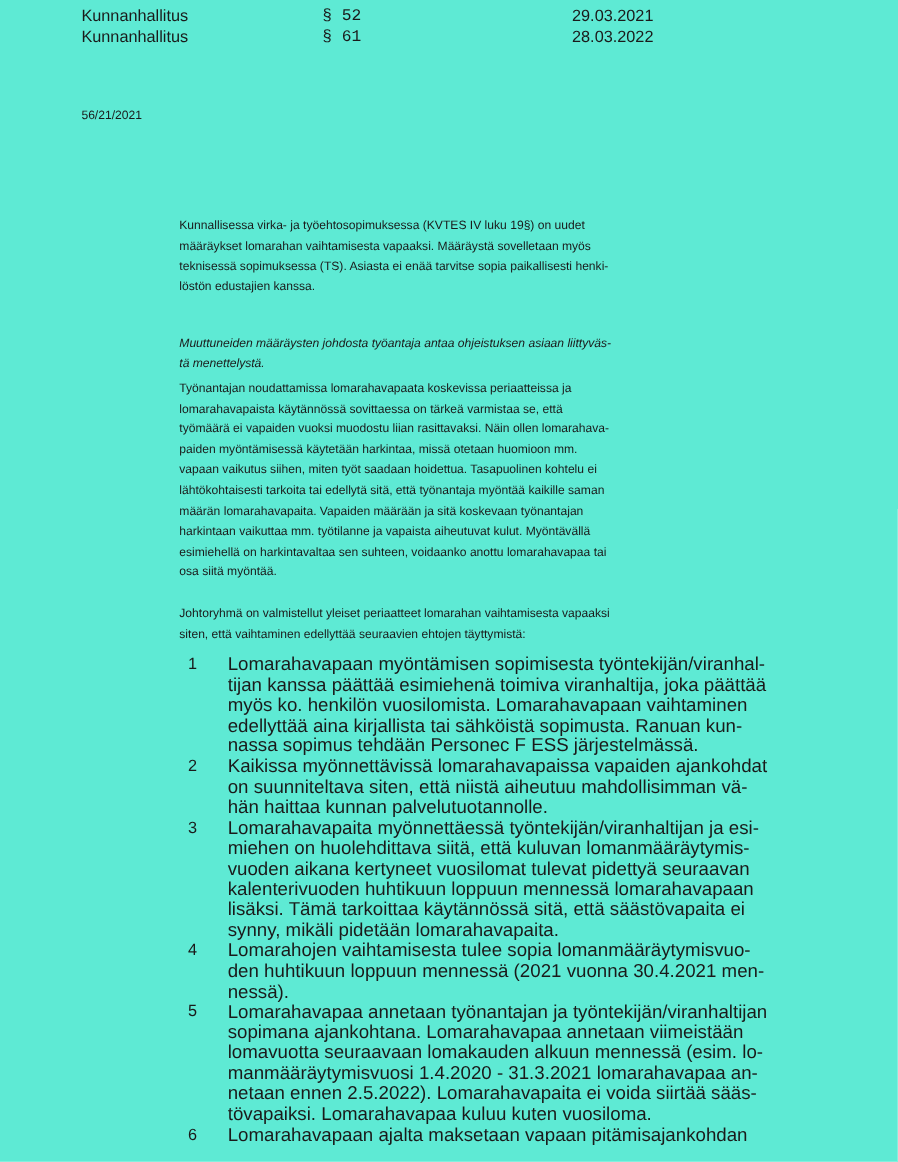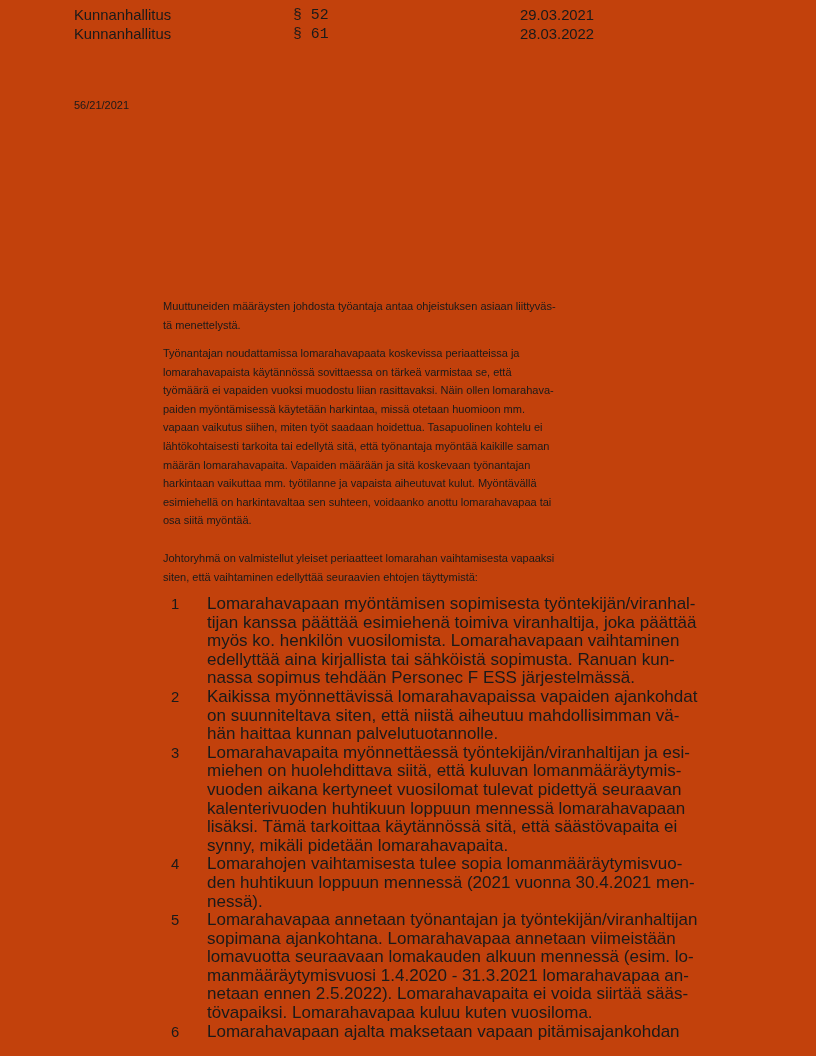--- a/index.html
+++ b/index.html
@@ -5,21 +5,21 @@
   html, body { margin: 0; padding: 0; }
   body {
     width: 816px; height: 1056px;
     background: #ffffff;
     font-family: "Liberation Sans", "DejaVu Sans", sans-serif;
     color: #1a1a1a;
   }
   .page {
     position: relative;
     width: 816px; height: 1056px;
-    background: #c2410c;
+    background: #5eead4;
     overflow: hidden;
   }
   .txt {
     position: absolute;
     font-size: 11px;
     line-height: 18.6px;
     white-space: pre-line;
   }
   
   .hdr-row { position: absolute; left: 74px; width: 620px; height: 19px; }
@@ -33,21 +33,21 @@
     position: absolute; left: 74px; top: 57px;
     margin: 0;
     font-size: 17.6px; font-weight: bold; line-height: 22px;
     white-space: nowrap;
   }
   .docnum  { left: 74px; top: 96px; }
   .section { left: 74px; top: 135px; }
   
   .para { left: 163px; width: 568px; }
   .p1 { top: 185px; }
-  .p2 { top: 286px; }
+  .p2 { top: 292px; font-style: italic; }
   .p3 { top: 333px; }
   .p4 { top: 538px; }
   
   .items {
     position: absolute; left: 171px; top: 595px; width: 540px;
   }
   .item { display: flex; align-items: flex-start; }
   .item .num {
     flex: 0 0 36px;
     font-size: 14.8px; line-height: 18.6px;
@@ -72,20 +72,24 @@
   <div class="hdr-row row2">
     <span class="org">Kunnanhallitus</span>
     <span class="sec">§ 61</span>
     <span class="date">28.03.2022</span>
   </div>
 
 
   <div class="txt docnum">56/21/2021</div>
 
 
+  <p class="txt para p1">Kunnallisessa virka- ja työehtosopimuksessa (KVTES IV luku 19§) on uudet
+määräykset lomarahan vaihtamisesta vapaaksi. Määräystä sovelletaan myös
+teknisessä sopimuksessa (TS).  Asiasta ei enää tarvitse sopia paikallisesti henki-
+löstön edustajien kanssa.</p>
   <p class="txt para p2">Muuttuneiden määräysten johdosta työantaja antaa ohjeistuksen asiaan liittyväs-
 tä menettelystä.</p>
   <p class="txt para p3">Työnantajan noudattamissa lomarahavapaata koskevissa periaatteissa ja
 lomarahavapaista käytännössä sovittaessa on tärkeä varmistaa se, että
 työmäärä ei vapaiden vuoksi muodostu liian rasittavaksi. Näin ollen lomarahava-
 paiden myöntämisessä käytetään harkintaa, missä otetaan huomioon mm.
 vapaan vaikutus siihen, miten työt saadaan hoidettua. Tasapuolinen kohtelu ei
 lähtökohtaisesti tarkoita tai edellytä sitä, että työnantaja myöntää kaikille saman
 määrän lomarahavapaita. Vapaiden määrään ja sitä koskevaan työnantajan
 harkintaan vaikuttaa mm. työtilanne ja vapaista aiheutuvat kulut. Myöntävällä

